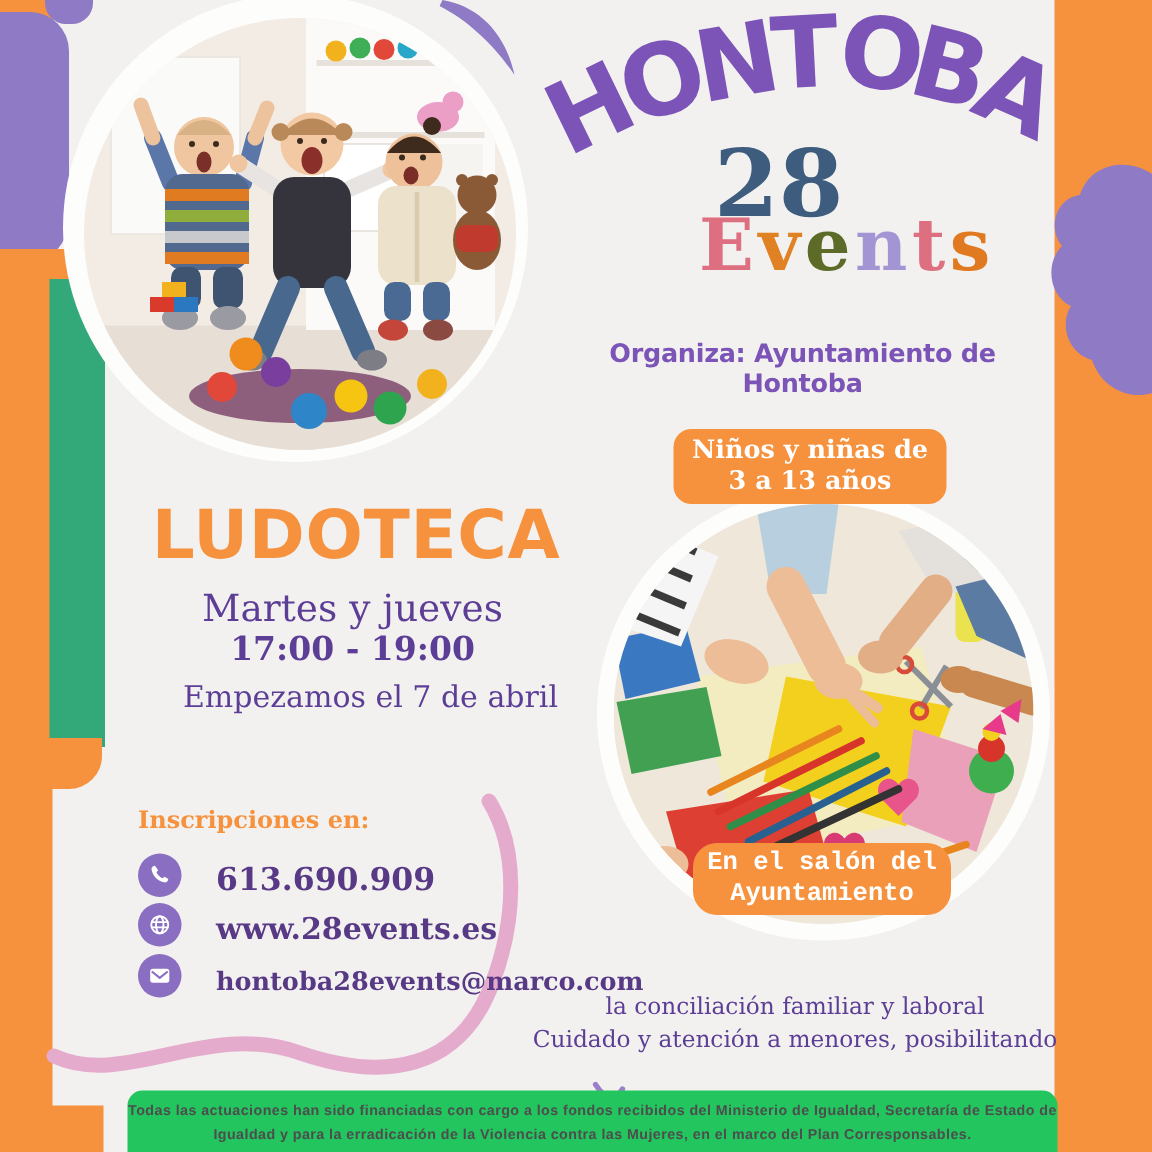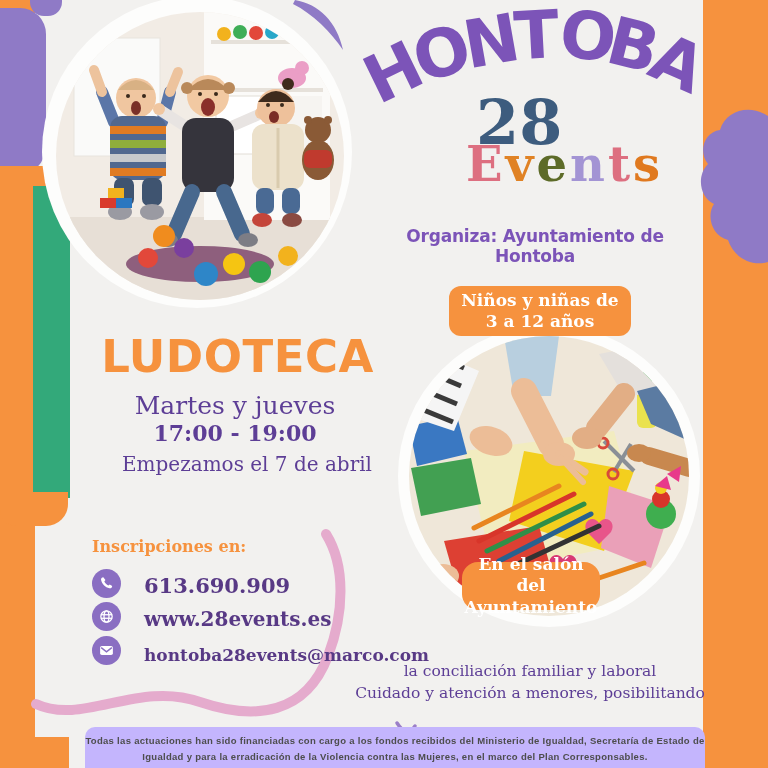--- a/index.html
+++ b/index.html
@@ -39,21 +39,21 @@
   .logo-28{left:452px;top:92px;font-family:"DejaVu Serif",serif;font-weight:bold;font-size:62px;line-height:1;margin-left:24px;}
   .logo-events{left:466px;top:140px;font-family:"DejaVu Serif",serif;font-weight:bold;font-size:48px;
                line-height:1;letter-spacing:3px;}
   .organizer{left:368px;top:226px;width:334px;text-align:center;font-weight:bold;font-size:17px;
              color:#7c54b8;letter-spacing:-0.2px;}
   
   .badge{background:#f6923e;border-radius:12px;color:#fff;text-align:center;
          font-family:"DejaVu Serif",serif;font-weight:600;font-size:17px;line-height:1.25;
          display:flex;flex-direction:column;justify-content:center;}
   .badge-age{left:449px;top:286px;width:182px;height:50px;}
-  .badge-loc{left:462px;top:562px;width:138px;height:48px;border-radius:16px;}
+  .badge-loc{left:462px;top:562px;width:172px;height:48px;border-radius:16px;font-family:Liberation Mono, monospace;}
   
   .event-name{left:55px;top:330px;width:365px;text-align:center;font-weight:bold;font-size:45px;
               color:#f6923e;letter-spacing:0.5px;}
   .sched{left:60px;top:0;width:350px;text-align:center;font-family:"DejaVu Serif",serif;color:#5d3e96;}
   .days{top:391px;font-size:25px;}
   .hours{top:420px;font-size:22px;font-weight:bold;}
   .startnote{top:452px;font-size:20px;left:72px;}
   
   .contact-heading{left:92px;top:537px;font-family:"DejaVu Serif",serif;font-weight:bold;
                    font-size:16px;color:#f6923e;}
@@ -63,21 +63,21 @@
   .c-row-3{top:636px;}
   .c-icon{width:29px;height:29px;border-radius:50%;background:#8a6ec2;display:flex;
           align-items:center;justify-content:center;flex:0 0 auto;}
   .c-text{font-family:"DejaVu Serif",serif;font-weight:bold;color:#583985;}
   .c-row-1 .c-text{font-size:21px;}
   .c-row-2 .c-text{font-size:20px;}
   .c-row-3 .c-text{font-size:17px;}
   
   .tagline{left:350px;top:660px;width:360px;text-align:center;font-family:"DejaVu Serif",serif;
            font-size:15.5px;line-height:1.45;color:#5d3e96;}
-  .footer-box{left:85px;top:727px;width:620px;height:41px;background:#c4b5fd;border-radius:10px 10px 0 0;
+  .footer-box{left:85px;top:727px;width:620px;height:41px;background:#22c55e;border-radius:10px 10px 0 0;
               text-align:center;padding-top:6px;box-sizing:border-box;}
   .footer-box p{margin:0;font-family:"Liberation Sans",sans-serif;font-weight:bold;font-size:9.5px;
                 line-height:1.7;letter-spacing:0.3px;color:#4d4d4d;}
 </style>
 </head>
 <body>
 
 <div class="canvas">
 
   <div class="abs panel"></div>
@@ -253,21 +253,21 @@
       <ellipse cx="230" cy="117" rx="12" ry="9" fill="#c8884f"></ellipse>
       <path d="M258 138 l14 -8 l-2 16 z" fill="#e83a8a"></path>
         <path d="M258 140 l-12 10 l16 4 z" fill="#e83a8a"></path>
       <path d="M4 272 L28 246" stroke="#ecbd97" stroke-width="20" stroke-linecap="round"></path>
       <ellipse cx="34" cy="240" rx="16" ry="12" fill="#ecbd97"></ellipse>
     </svg>
   </div>
 
   <div class="abs badge badge-age">
     <span>Niños y niñas de</span>
-    <span>3 a 12 años</span>
+    <span>3 a 13 años</span>
   </div>
   <div class="abs badge badge-loc">
     <span>En el salón del</span>
     <span>Ayuntamiento</span>
   </div>
 
   <div class="abs event-name">LUDOTECA</div>
   <div class="abs sched days">Martes y jueves</div>
   <div class="abs sched hours">17:00 - 19:00</div>
   <div class="abs sched startnote">Empezamos el 7 de abril</div>

